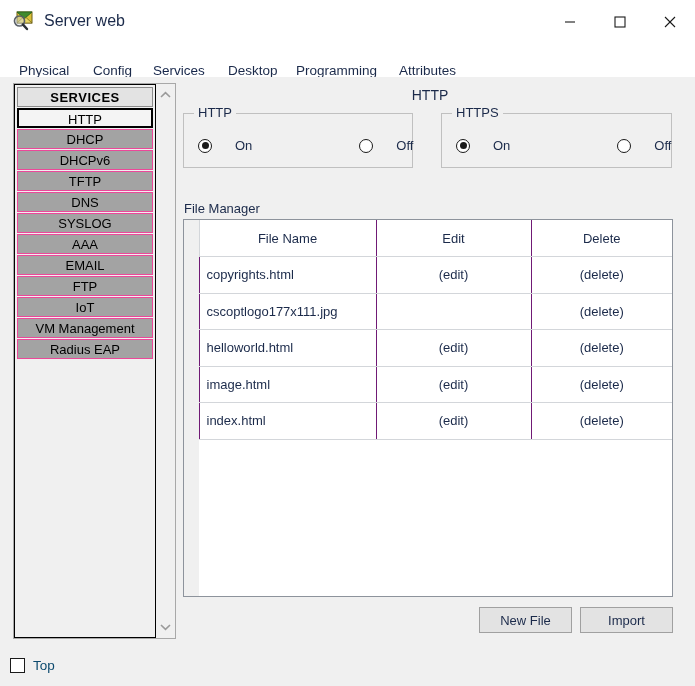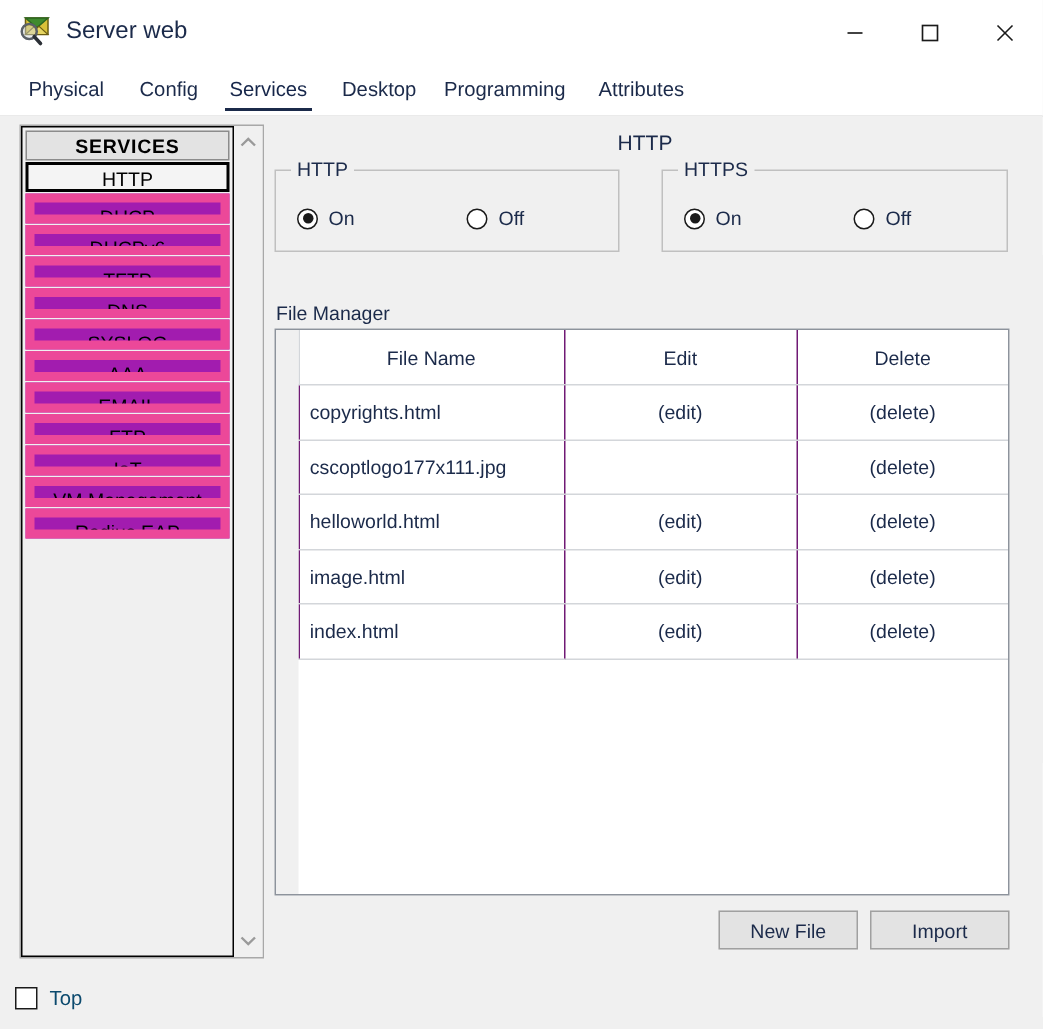--- a/index.html
+++ b/index.html
@@ -57,21 +57,21 @@
   
   .tabbar {
     position: absolute;
     left: 0; top: 44px;
     width: 695px; height: 33px;
     background: #ffffff;
     border-bottom: 1px solid #c9c9c9;
   }
   .tab {
     position: absolute;
-    top: 5px;
+    top: 16px;
     font-size: 13.5px;
     color: #1b2a4a;
     padding: 3px 3px 5px 3px;
     white-space: nowrap;
     cursor: default;
   }
   .tab.active {
     border-bottom: 2.5px solid #1b2a4a;
     color: #16264a;
   }
@@ -104,22 +104,22 @@
     margin: 0;
     list-style: none;
     overflow: hidden;
   }
   .side-item {
     height: 20px;
     line-height: 20px;
     text-align: center;
     font-size: 13px;
     color: #000;
-    background: #a21caf;
-    border: 6px solid #ec4899;
+    background: #a3a3a3;
+    border: 1px solid #ec4899;
     box-sizing: border-box;
     margin-bottom: 1px;
     cursor: default;
     white-space: nowrap;
     overflow: hidden;
   }
   .side-item.header {
     font-weight: bold;
     letter-spacing: 0.5px;
     background: #e3e3e3;
@@ -175,20 +175,21 @@
     background: #f0f0f0;
     padding: 0 4px;
     font-size: 13px;
     color: #1b2a4a;
   }
   .radio-row {
     position: absolute;
     top: 24px; left: 14px;
     display: flex;
     align-items: center;
+    gap: 16px;
   }
   .radio {
     width: 14px; height: 14px;
     border-radius: 50%;
     border: 1.6px solid #1a1a1a;
     background: #ffffff;
     box-sizing: border-box;
     display: inline-flex;
     align-items: center;
     justify-content: center;

